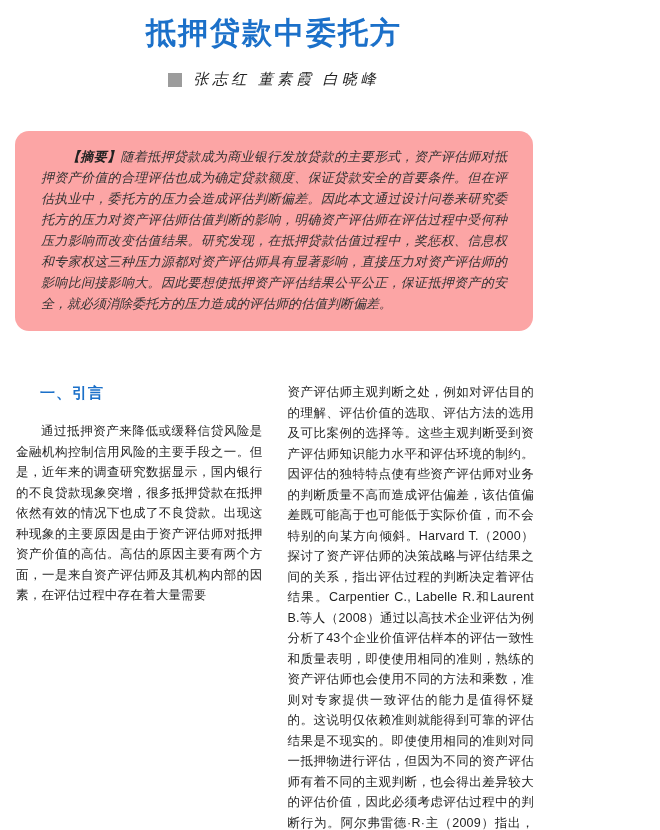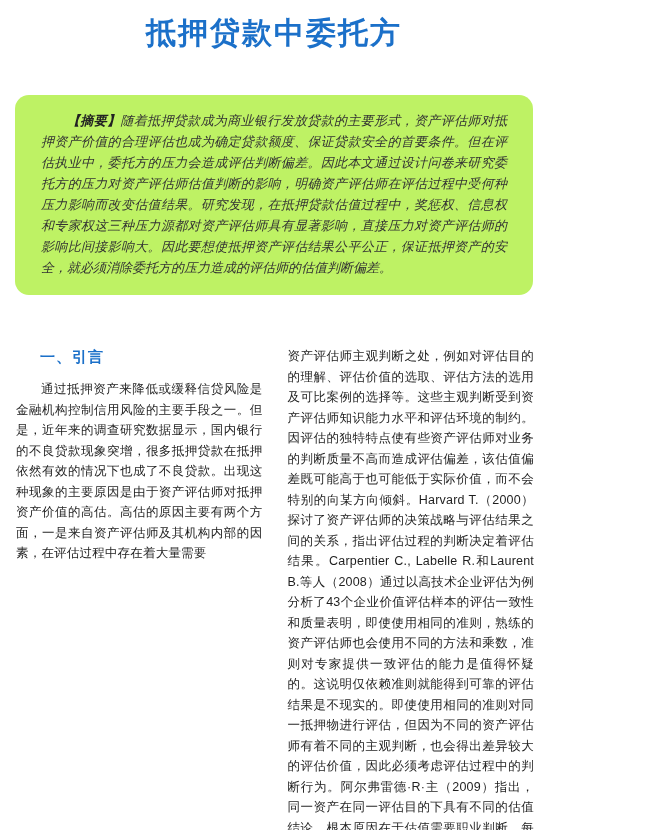--- a/index.html
+++ b/index.html
@@ -43,21 +43,21 @@
   .authors {
     font-family: "Liberation Serif", "DejaVu Serif", serif;
     font-style: italic;
     font-size: 15px;
     color: #222222;
     letter-spacing: 4px;
   }
   
   .abstract-box {
     margin: 42px 15px 0 15px;
-    background: #bef264;
+    background: #fca5a5;
     border-radius: 14px;
     padding: 15px 26px 17px 26px;
     box-sizing: border-box;
   }
   .abstract-text {
     font-family: "Liberation Serif", "DejaVu Serif", serif;
     font-style: italic;
     font-size: 13px;
     line-height: 21px;
     color: #333333;
@@ -78,21 +78,21 @@
   }
   .col {
     width: 303px;
     box-sizing: border-box;
   }
   .section-heading {
     color: #1b70c9;
     font-weight: bold;
     font-size: 15px;
     line-height: 21px;
-    margin: 0 0 12px 0;
+    margin: 0 0 18px 0;
     text-indent: 24px;
     letter-spacing: 1px;
   }
   .body-par {
     margin: 0;
     font-size: 12.5px;
     line-height: 20.5px;
     color: #1f1f1f;
     text-align: justify;
     text-indent: 2em;
@@ -104,20 +104,24 @@
 </style>
 </head>
 <body>
 
 <div class="page">
 
   <div class="title">
     <div>抵押贷款中委托方</div>
   </div>
 
+  <div class="byline">
+    <span class="author-square"></span>
+    <span class="authors">张志红 董素霞 白晓峰</span>
+  </div>
 
   <div class="abstract-box">
     <p class="abstract-text"><span class="abstract-label">【摘要】</span><span>随着抵押贷款成为商业银行发放贷款的主要形式，资产评估师对抵押资产价值的合理评估也成为确定贷款额度、保证贷款安全的首要条件。但在评估执业中，委托方的压力会造成评估判断偏差。因此本文通过设计问卷来研究委托方的压力对资产评估师估值判断的影响，明确资产评估师在评估过程中受何种压力影响而改变估值结果。研究发现，在抵押贷款估值过程中，奖惩权、信息权和专家权这三种压力源都对资产评估师具有显著影响，直接压力对资产评估师的影响比间接影响大。因此要想使抵押资产评估结果公平公正，保证抵押资产的安全，就必须消除委托方的压力造成的评估师的估值判断偏差。</span></p>
   </div>
 
   <div class="columns">
     <div class="col">
       <h2 class="section-heading">一、引言</h2>
       <p class="body-par">通过抵押资产来降低或缓释信贷风险是金融机构控制信用风险的主要手段之一。但是，近年来的调查研究数据显示，国内银行的不良贷款现象突增，很多抵押贷款在抵押依然有效的情况下也成了不良贷款。出现这种现象的主要原因是由于资产评估师对抵押资产价值的高估。高估的原因主要有两个方面，一是来自资产评估师及其机构内部的因素，在评估过程中存在着大量需要</p>
     </div>

